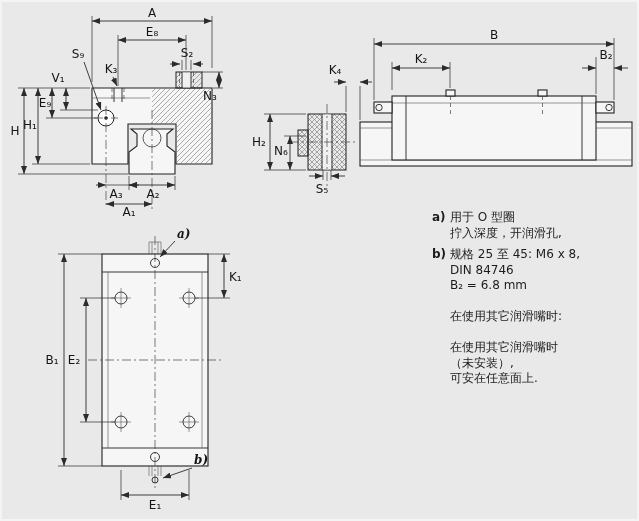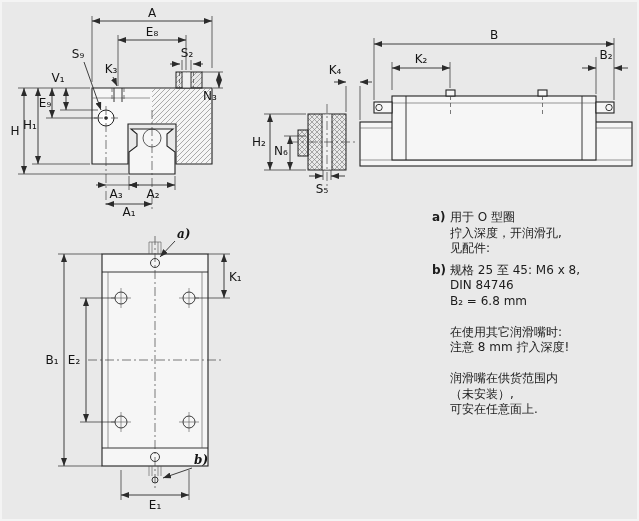--- a/index.html
+++ b/index.html
@@ -330,33 +330,31 @@
     </g>
   </g>
 </svg>
 
 <div class="notes">
   <div class="note-item">
     <div class="note-marker">a)</div>
     <div>
       <div class="note-line">用于 O 型圈</div>
       <div class="note-line">拧入深度，开润滑孔,</div>
-      <div class="note-line">见配件:</div>
     </div>
   </div>
   <div class="note-item">
     <div class="note-marker">b)</div>
     <div>
       <div class="note-line">规格 25 至 45: M6 x 8,</div>
       <div class="note-line">DIN 84746</div>
       <div class="note-line">B₂ = 6.8 mm</div>
       <div class="note-line"></div>
       <div class="note-line">在使用其它润滑嘴时:</div>
-      <div class="note-line">注意 8 mm 拧入深度!</div>
       <div class="note-line"></div>
-      <div class="note-line">润滑嘴在供货范围内</div>
+      <div class="note-line">在使用其它润滑嘴时</div>
       <div class="note-line">（未安装）,</div>
       <div class="note-line">可安在任意面上.</div>
     </div>
   </div>
 </div>
 
 </div>
 
 </body></html>

